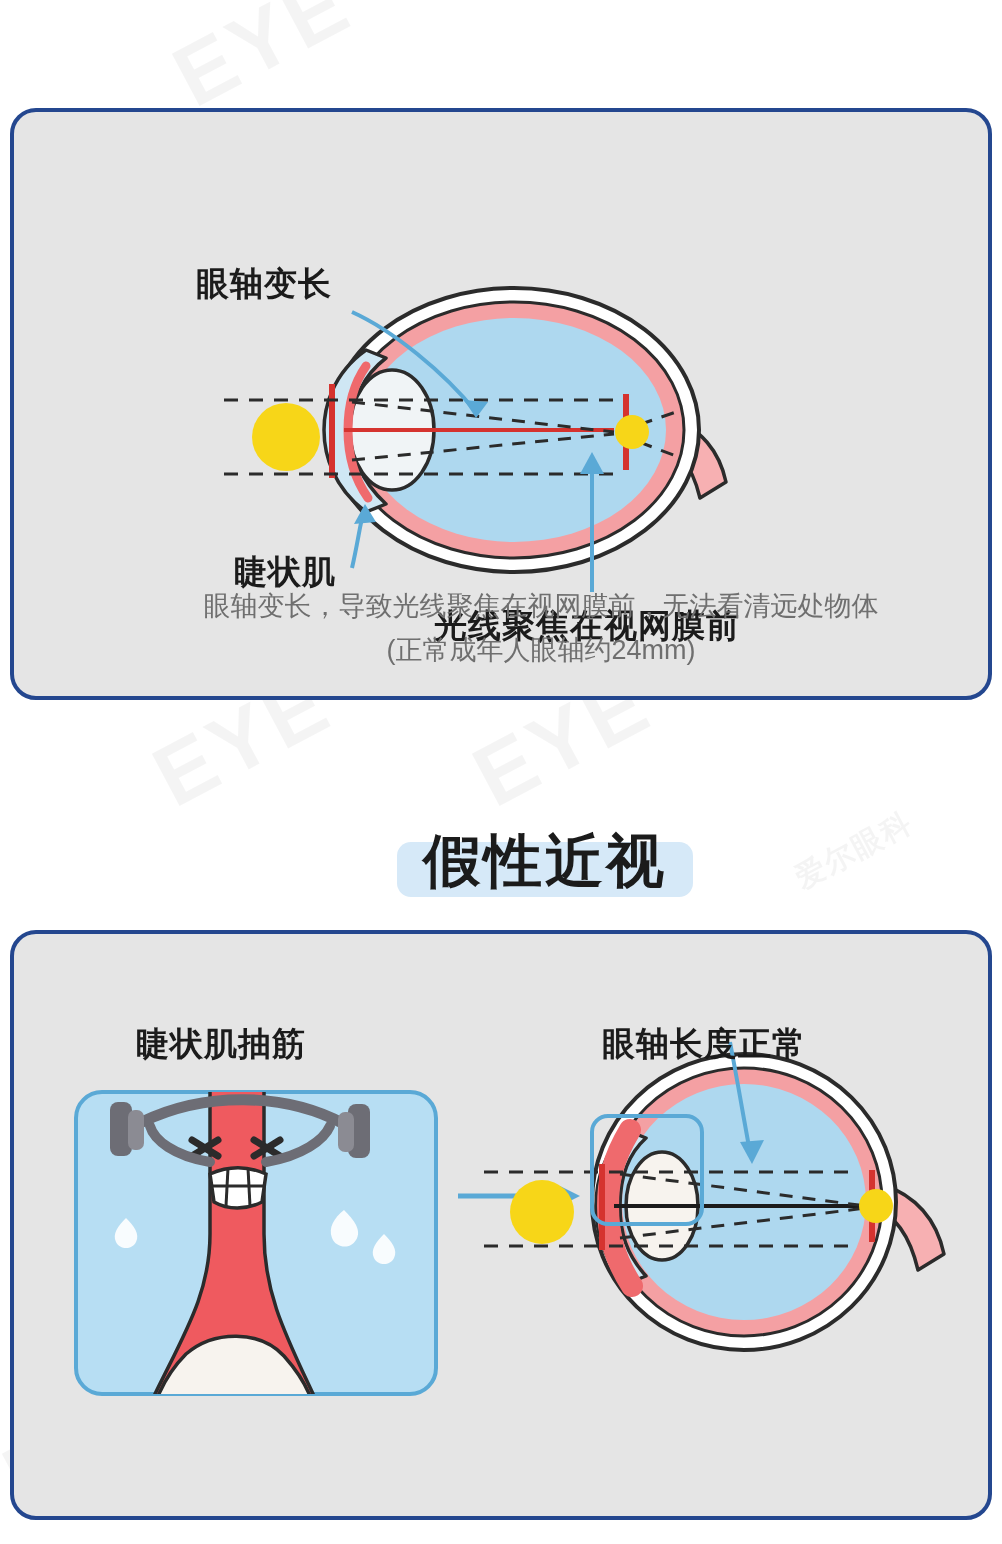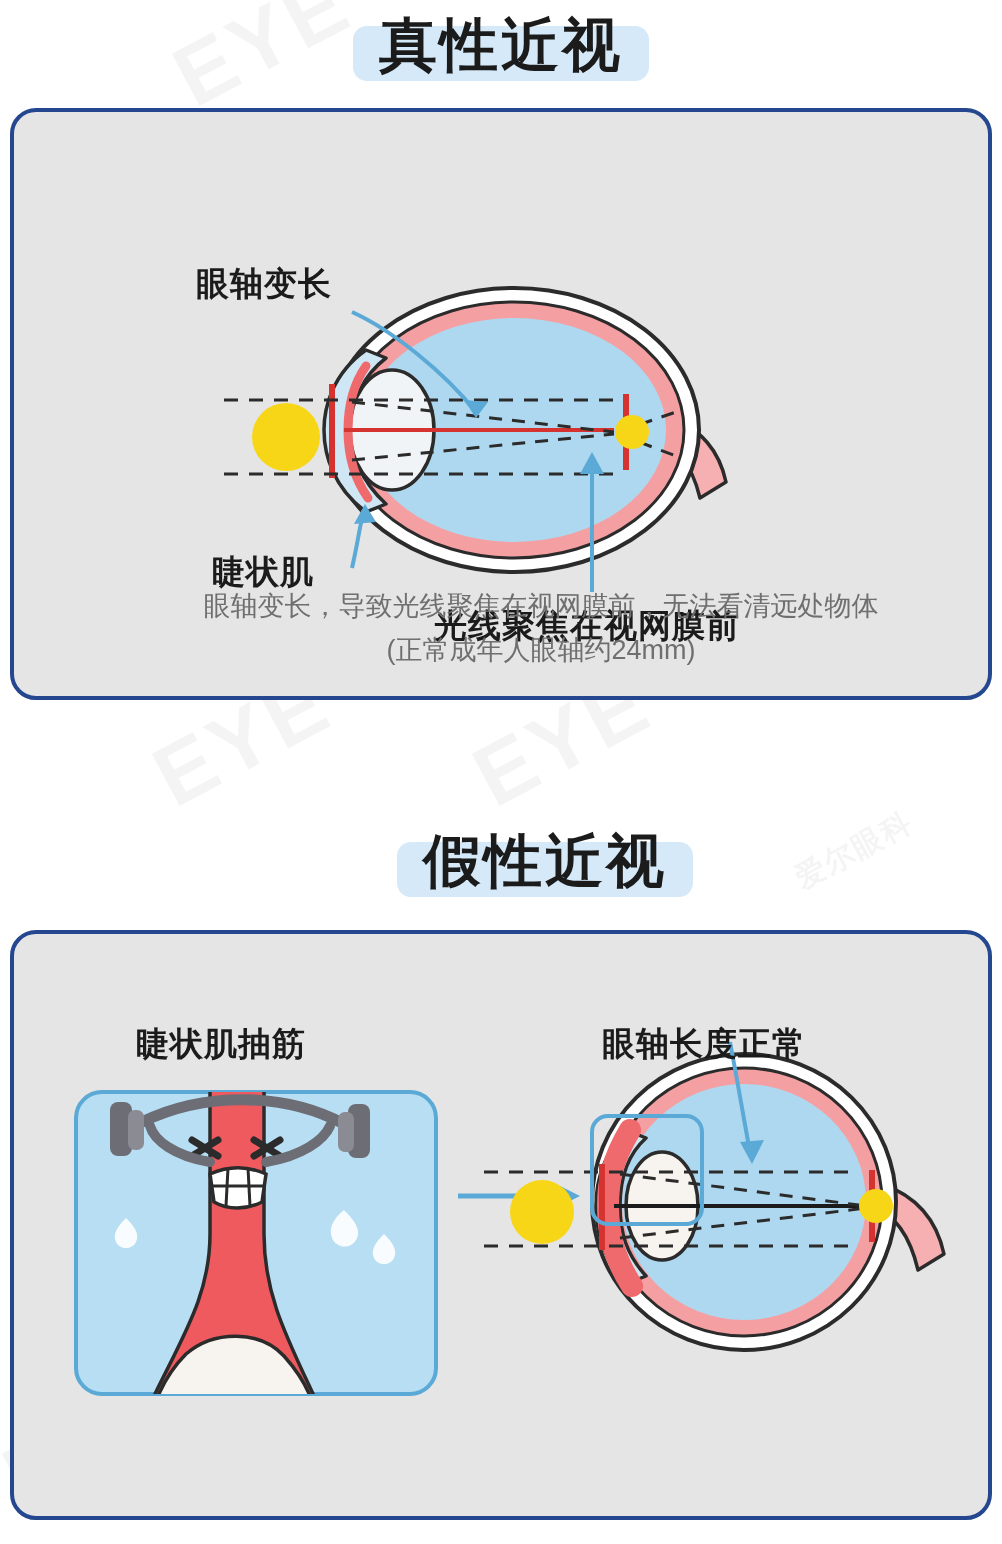--- a/index.html
+++ b/index.html
@@ -111,21 +111,20 @@
   <div class="wm big" style="left:470px; top:690px;">EYE</div>
   <div class="wm small" style="left:790px; top:830px;">爱尔眼科</div>
   <div class="wm small" style="left:520px; top:950px;">爱尔眼科</div>
   <div class="wm big" style="left:200px; top:1400px;">EYE</div>
   <div class="wm big" style="left:0px; top:1390px;">EYE</div>
 </div>
 
 <div class="title-wrap" style="top:8px;">
   <div class="title-pill">
     <div class="pill-bg"></div>
-    <div class="title-text">真性近视</div>
   </div>
 </div>
 
 <div class="panel" id="panel-true">
   <div class="panel-inner">
 
     <svg class="svg-abs" width="974" height="584" viewBox="0 0 974 584">
 
       <path d="M646,300 C690,316 706,342 712,370 L686,386 C678,352 660,330 636,322 Z" fill="#f7b0b2" stroke="#2b2b2b" stroke-width="3.5" stroke-linejoin="round"></path>
 
@@ -164,21 +163,21 @@
       <polygon points="462,306 450,288 474,290" fill="#5aa9d6"></polygon>
 
       <path d="M338,456 C344,430 346,412 350,398" fill="none" stroke="#5aa9d6" stroke-width="4"></path>
       <polygon points="351,392 340,412 362,410" fill="#5aa9d6"></polygon>
 
       <path d="M578,480 C578,430 578,388 578,352" fill="none" stroke="#5aa9d6" stroke-width="4"></path>
       <polygon points="578,340 566,362 590,362" fill="#5aa9d6"></polygon>
     </svg>
 
     <div class="label" style="left:182px; top:150px;">眼轴变长</div>
-    <div class="label" style="left:198px; top:438px;">睫状肌</div>
+    <div class="label" style="left:220px; top:438px;">睫状肌</div>
     <div class="label" style="left:420px; top:492px;text-align:right;">光线聚焦在视网膜前</div>
 
     <div class="caption" style="top:474px;">眼轴变长，导致光线聚焦在视网膜前，无法看清远处物体</div>
     <div class="caption" style="top:518px;">(正常成年人眼轴约24mm)</div>
   </div>
 </div>
 
 <div class="title-wrap" style="top:824px;padding-left:44px;">
   <div class="title-pill">
     <div class="pill-bg"></div>

